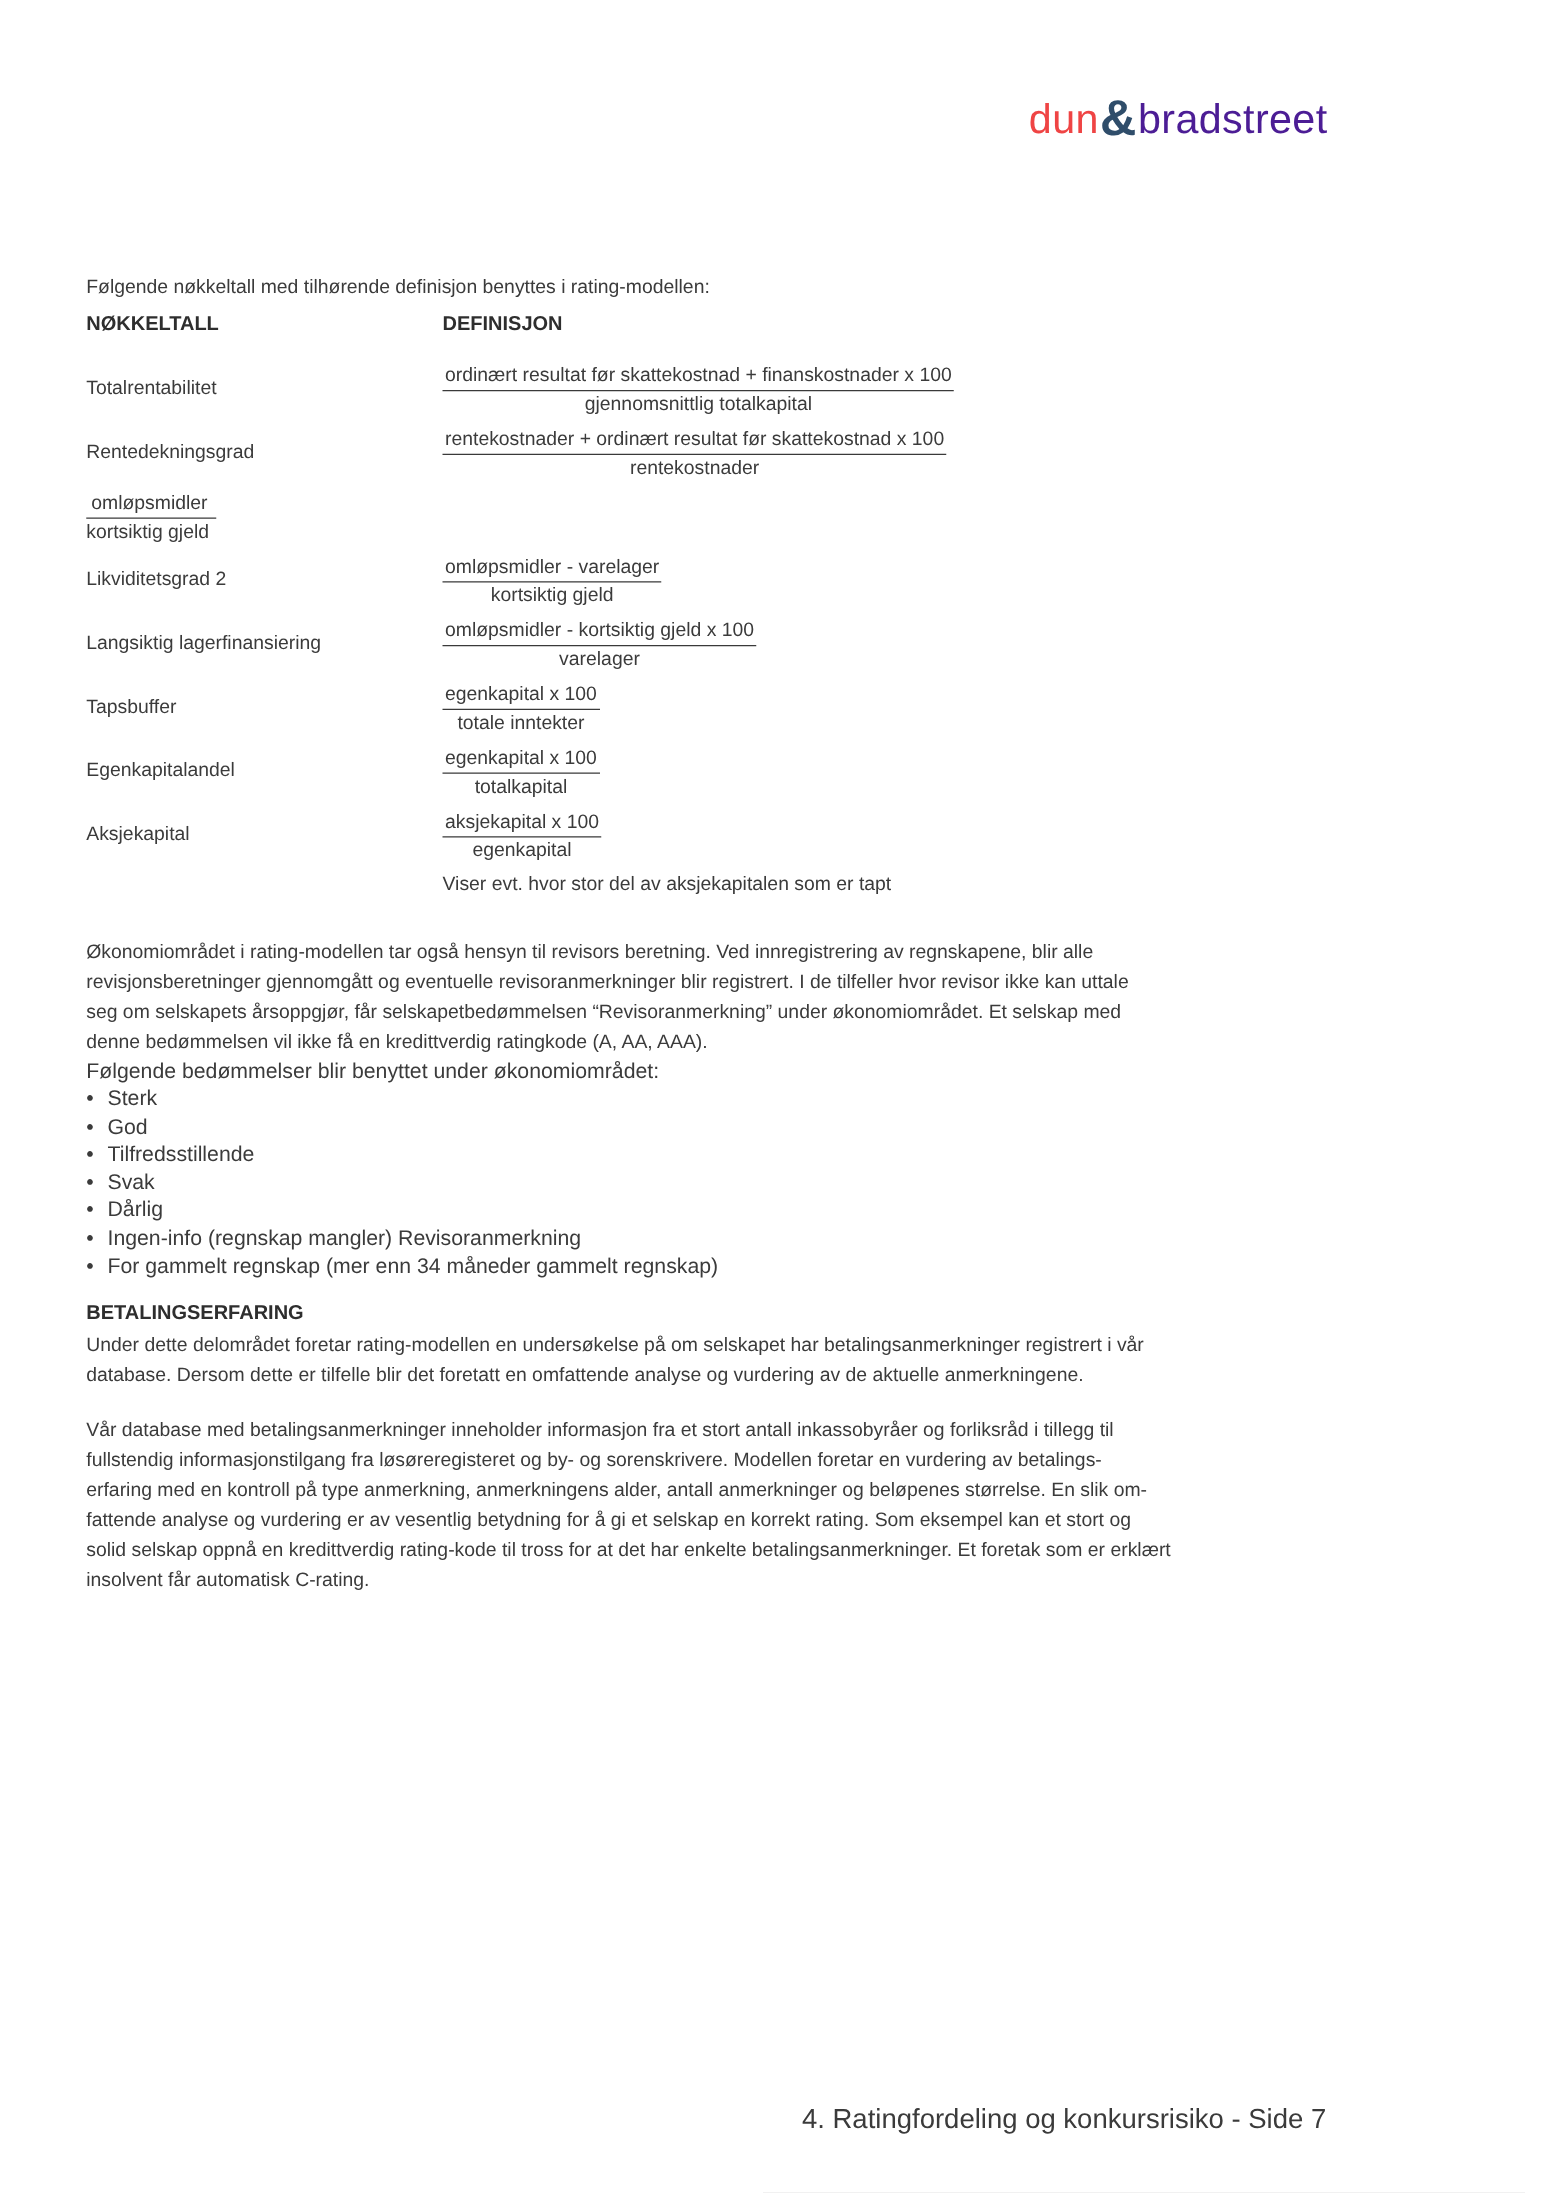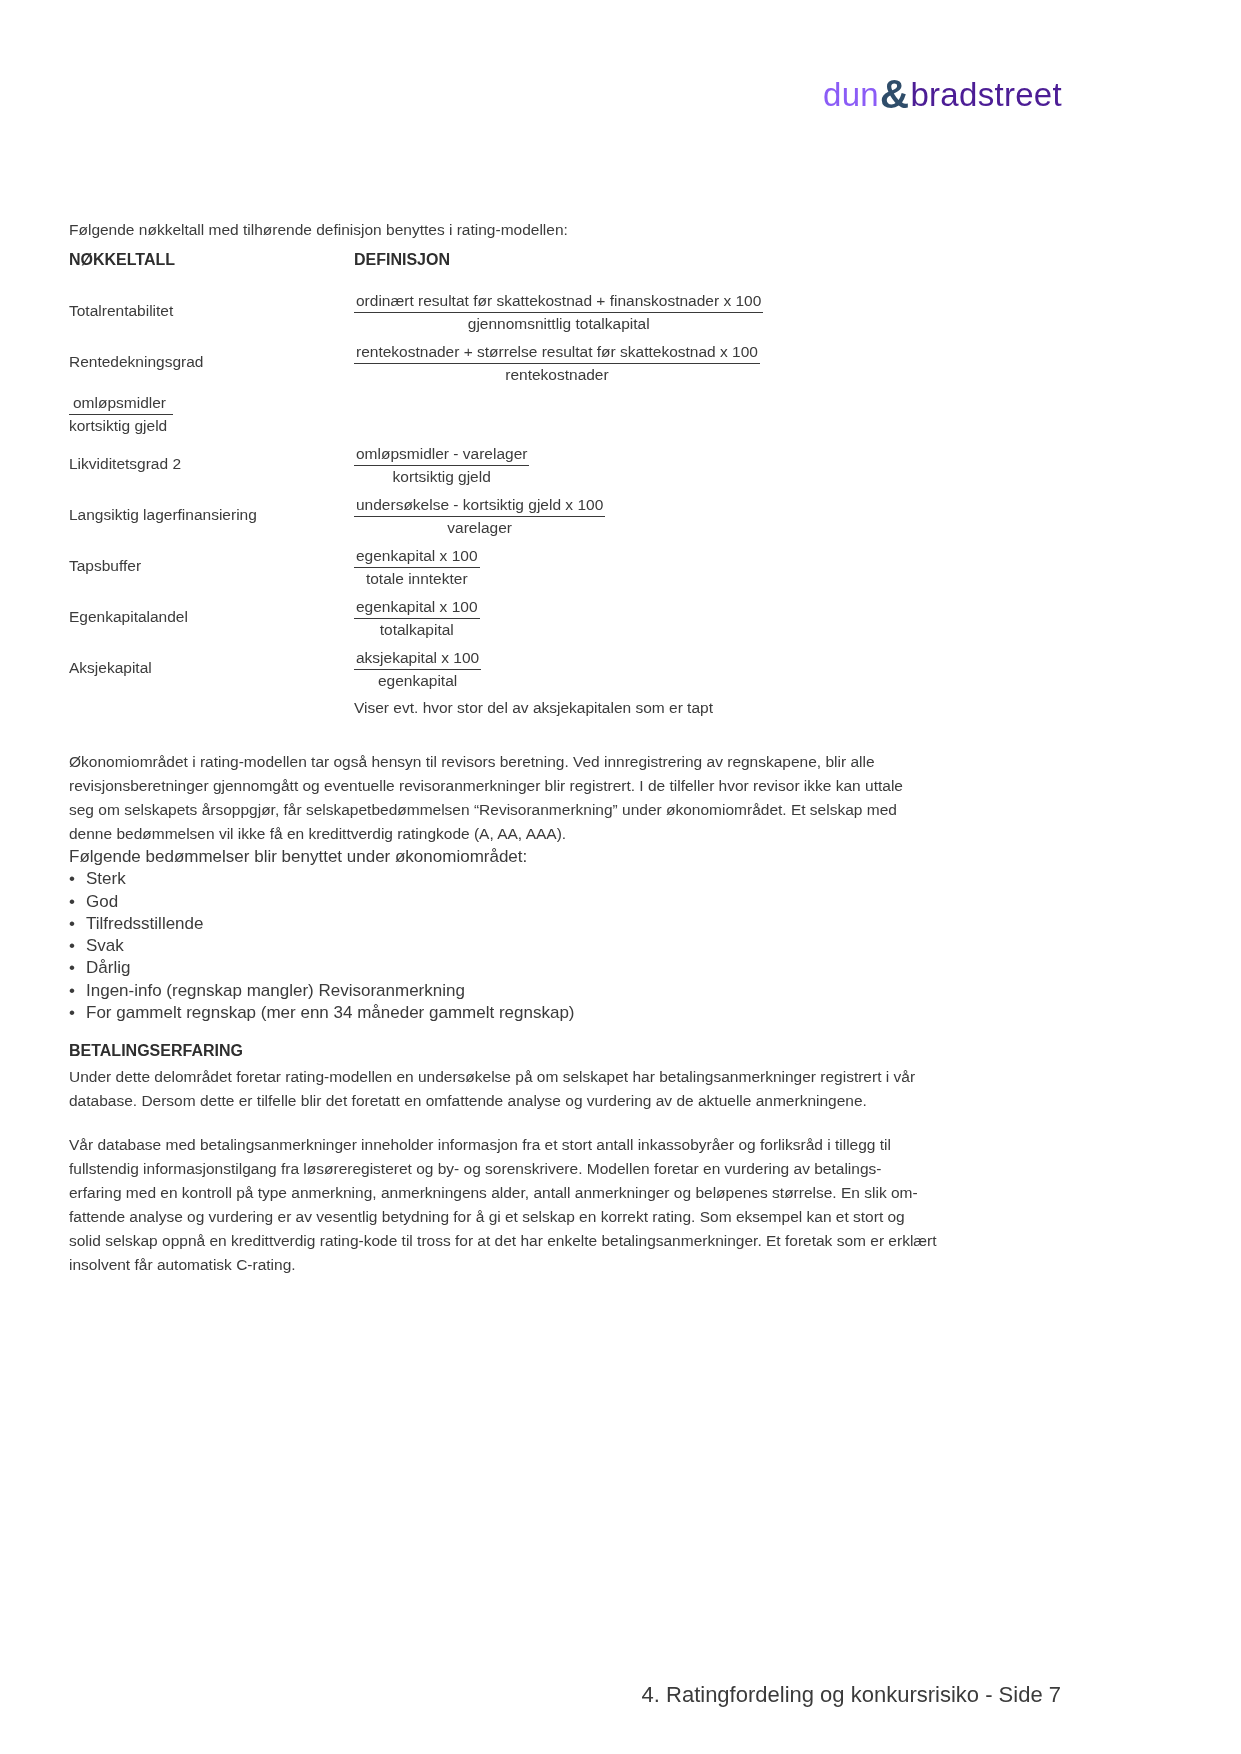--- a/index.html
+++ b/index.html
@@ -12,21 +12,21 @@
     color:#3b3b3b;
     overflow:hidden;
   }
 
   
   .logo {
     position:absolute; top:73px; right:179px;
     font-size:33px; font-weight:500; letter-spacing:0.3px;
     white-space:nowrap; line-height:1;
   }
-  .logo .dark  { color:#8b5cf6; }
+  .logo .dark  { color:#ef4444; }
   .logo .light { color:#4c1d95; }
   .logo .amp   { color:#2f4d6a; font-size:1.22em; position:relative; top:2px; margin:0 1px; font-weight:600; }
 
   
   .body-text { font-size:15.5px; line-height:24px; }
   .bold-head { font-size:16px; font-weight:bold; color:#2e2e2e; }
 
   .intro { position:absolute; top:203px; left:69px; font-size:15.5px; line-height:22px; }
 
   
@@ -77,32 +77,32 @@
       <div class="bold-head">NØKKELTALL</div>
       <div class="bold-head">DEFINISJON</div>
     </div>
     <div id="ratio-rows">
         <div class="trow">
           <div class="tlabel">Totalrentabilitet</div>
           <div class="tdef frac-center"><span class="frac"><span class="num">ordinært resultat før skattekostnad + finanskostnader x 100</span><span class="den">gjennomsnittlig totalkapital</span></span></div>
         </div>
         <div class="trow">
           <div class="tlabel">Rentedekningsgrad</div>
-          <div class="tdef frac-center"><span class="frac"><span class="num">rentekostnader + størrelse resultat før skattekostnad x 100</span><span class="den">rentekostnader</span></span></div>
+          <div class="tdef frac-center"><span class="frac"><span class="num">rentekostnader + ordinært resultat før skattekostnad x 100</span><span class="den">rentekostnader</span></span></div>
         </div>
         <div class="trow">
           <div class="tdef frac-left"><span class="frac"><span class="num">omløpsmidler</span><span class="den">kortsiktig gjeld</span></span></div>
         </div>
         <div class="trow">
           <div class="tlabel">Likviditetsgrad 2</div>
           <div class="tdef frac-center"><span class="frac"><span class="num">omløpsmidler - varelager</span><span class="den">kortsiktig gjeld</span></span></div>
         </div>
         <div class="trow">
           <div class="tlabel">Langsiktig lagerfinansiering</div>
-          <div class="tdef frac-center"><span class="frac"><span class="num">undersøkelse - kortsiktig gjeld x 100</span><span class="den">varelager</span></span></div>
+          <div class="tdef frac-center"><span class="frac"><span class="num">omløpsmidler - kortsiktig gjeld x 100</span><span class="den">varelager</span></span></div>
         </div>
         <div class="trow">
           <div class="tlabel">Tapsbuffer</div>
           <div class="tdef frac-center"><span class="frac"><span class="num">egenkapital x 100</span><span class="den">totale inntekter</span></span></div>
         </div>
         <div class="trow">
           <div class="tlabel">Egenkapitalandel</div>
           <div class="tdef frac-center"><span class="frac"><span class="num">egenkapital x 100</span><span class="den">totalkapital</span></span></div>
         </div>
         <div class="trow">

